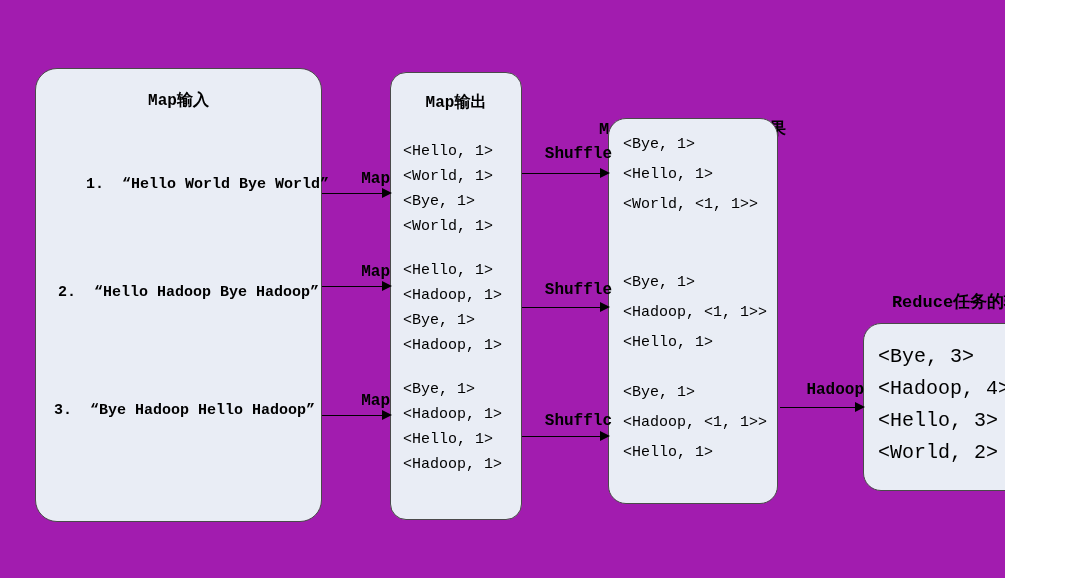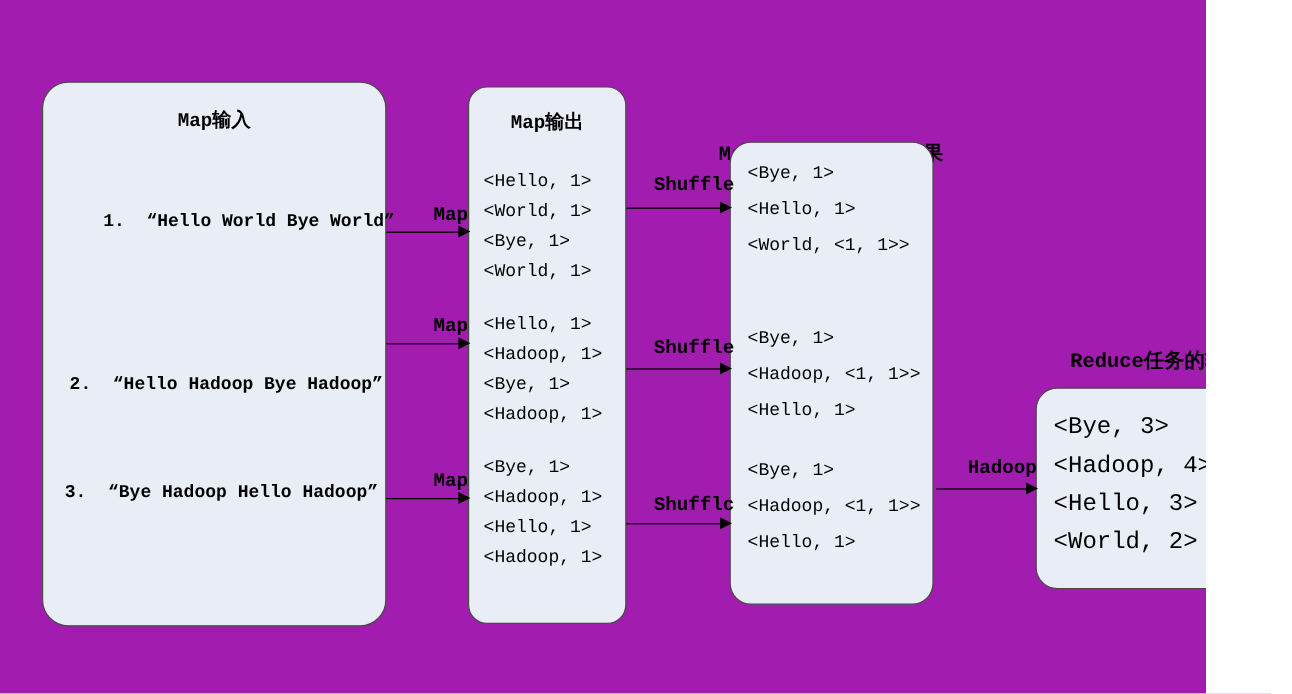--- a/index.html
+++ b/index.html
@@ -68,21 +68,21 @@
   }
 </style>
 </head>
 <body>
 
 <div class="canvas">
 
   <div class="box" style="left:35px; top:68px; width:287px; height:454px; border-radius:22px;"></div>
   <div class="box-title" style="left:35px; top:90px; width:287px;">Map输入</div>
   <div class="mono-line" style="left:58px; top:176px;margin-left:28px;">1.  “Hello World Bye World”</div>
-  <div class="mono-line" style="left:58px; top:284px;margin-top:28px;">2.  “Hello Hadoop Bye Hadoop”</div>
+  <div class="mono-line" style="left:58px; top:284px;">2.  “Hello Hadoop Bye Hadoop”</div>
   <div class="mono-line" style="left:54px; top:402px;">3.  “Bye Hadoop Hello Hadoop”</div>
 
   <div class="box" style="left:390px; top:72px; width:132px; height:448px; border-radius:16px;"></div>
   <div class="box-title" style="left:390px; top:92px; width:132px;">Map输出</div>
   <div class="kv-group lh25" style="left:403px; top:139px;">
     <div>&lt;Hello, 1&gt;</div>
     <div>&lt;World, 1&gt;</div>
     <div>&lt;Bye, 1&gt;</div>
     <div>&lt;World, 1&gt;</div>
   </div>

